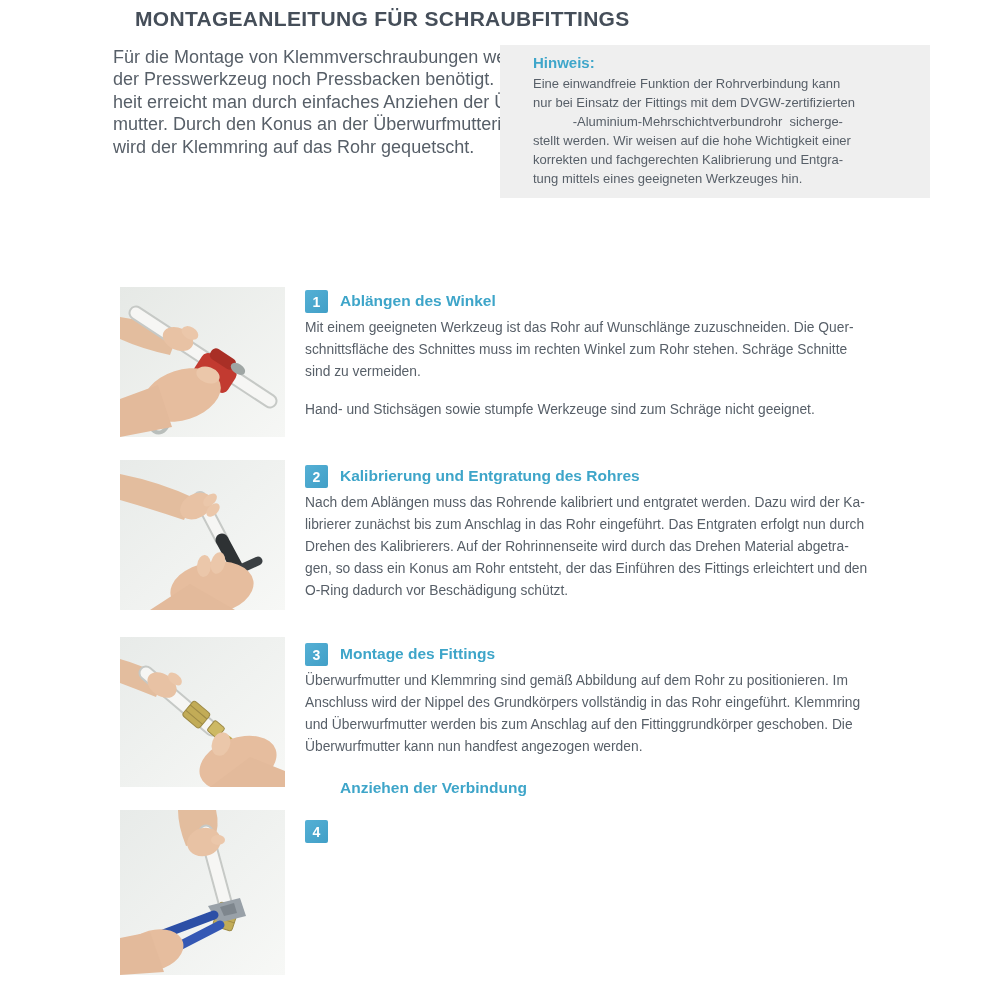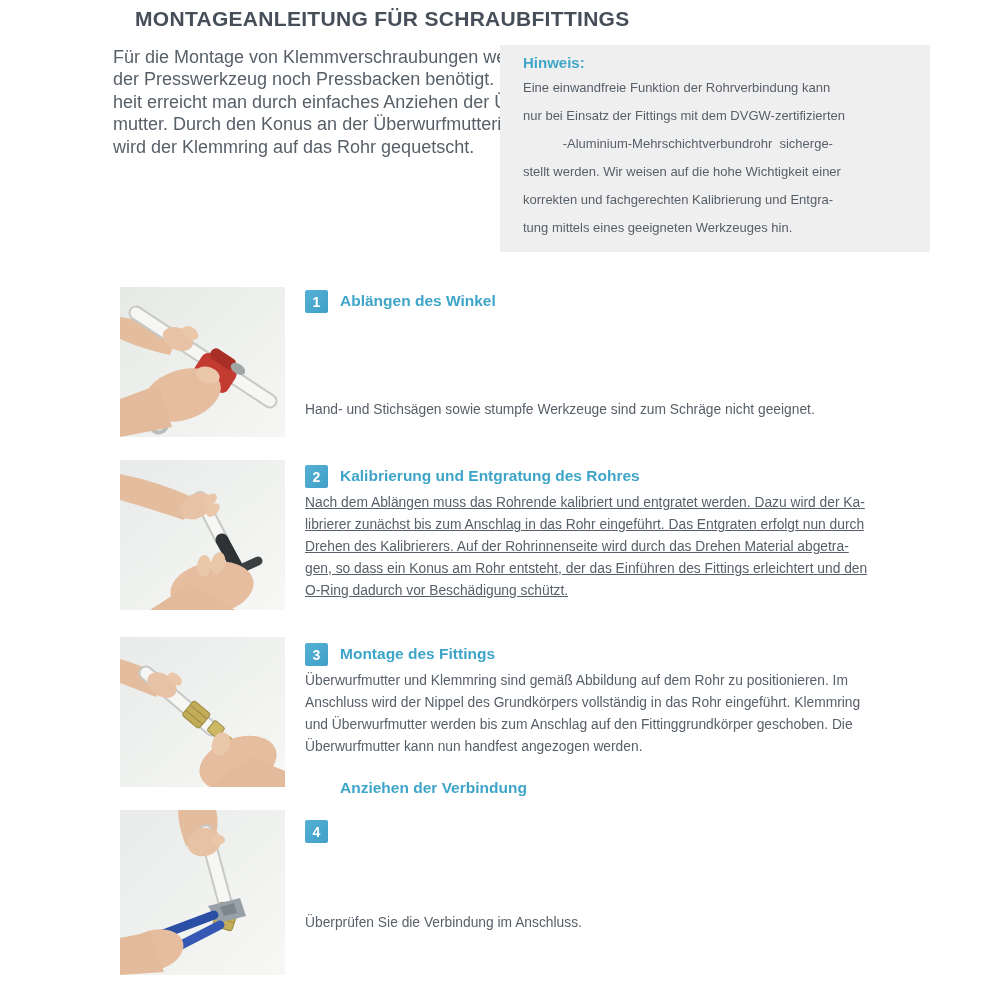--- a/index.html
+++ b/index.html
@@ -10,44 +10,44 @@
   .title {
     position:absolute; left:135px; top:7px; margin:0;
     font-size:21px; font-weight:bold; letter-spacing:0.3px; color:#454E59;
   }
   .intro {
     position:absolute; left:113px; top:46px;
     font-size:18px; line-height:22.4px; color:#575F68; white-space:pre;
   }
   .note {
     position:absolute; left:500px; top:45px; width:430px; box-sizing:border-box;
-    background:#EFEFEF; padding:7px 23px 10px;
+    background:#EFEFEF; padding:7px 33px 10px;
   }
   .note-label { font-size:15px; font-weight:bold; color:#3FA6CA; line-height:22px; }
-  .note-text { font-size:13px; line-height:28px; color:#575F68; white-space:pre; }
+  .note-text { font-size:13px; line-height:19px; color:#575F68; white-space:pre; }
   .photo { position:absolute; left:120px; width:165px; }
   .photo svg { display:block; }
   .p1 { top:287px; } .p2 { top:460px; } .p3 { top:637px; } .p4 { top:810px; }
   .badge {
     position:absolute; left:305px; width:23px; height:23px; border-radius:2px;
     background:linear-gradient(135deg,#55B0D5,#419FC7); color:#ffffff;
     font-size:14px; font-weight:bold; display:flex; align-items:center; justify-content:center;
   }
   .b1 { top:290px; } .b2 { top:465px; } .b3 { top:643px; } .b4 { top:820px; }
   .shead {
     position:absolute; left:340px; margin:0;
     font-size:15.5px; font-weight:bold; color:#3EA5C9;
   }
   .h1 { top:292px; } .h2 { top:467px; } .h3 { top:645px; } .h4 { top:779px; }
   .spara {
     position:absolute; left:305px; margin:0;
     font-size:13.8px; line-height:22px; color:#575F68; white-space:pre;
   }
   .t1a { top:317px; } .t1b { top:399px; }
-  .t2a { top:492px;text-decoration:underline; }
+  .t2a { top:492px; }
   .t3a { top:670px; }
   .t4a { top:847px; } .t4b { top:912px; }
 </style>
 </head>
 <body>
 
 <div class="page">
 
   <h1 class="title">MONTAGEANLEITUNG FÜR SCHRAUBFITTINGS</h1>
 
@@ -87,20 +87,23 @@
         <ellipse cx="112" cy="70" rx="8" ry="5" fill="#9FA6A4"></ellipse>
       </g>
       <path d="M38,128 q-12,10 -4,16 q8,5 14,-6" fill="none" stroke="#B9BEBB" stroke-width="4"></path>
       <ellipse cx="62" cy="108" rx="40" ry="25" fill="#E6BD9E" transform="rotate(-18 62 108)"></ellipse>
       <ellipse cx="88" cy="88" rx="12" ry="8" fill="#EBC7AA" transform="rotate(20 88 88)"></ellipse>
       <path d="M0,112 L38,98 L52,140 L0,150 Z" fill="#E3BA9B"></path>
     </svg>
   </div>
   <div class="badge b1">1</div>
   <h2 class="shead h1">Ablängen des Winkel</h2>
+  <p class="spara t1a">Mit einem geeigneten Werkzeug ist das Rohr auf Wunschlänge zuzuschneiden. Die Quer-
+schnittsfläche des Schnittes muss im rechten Winkel zum Rohr stehen. Schräge Schnitte
+sind zu vermeiden.</p>
   <p class="spara t1b">Hand- und Stichsägen sowie stumpfe Werkzeuge sind zum Schräge nicht geeignet.</p>
 
   <div class="photo p2">
     <svg viewBox="0 0 165 150" width="165" height="150">
       <defs>
         <linearGradient id="bg2" x1="0" y1="0" x2="1" y2="1">
           <stop offset="0" stop-color="#E8EBE9"></stop>
             <stop offset="1" stop-color="#F7F8F6"></stop>
         </linearGradient>
       </defs>
@@ -184,15 +187,14 @@
       <polygon points="88,96 120,88 126,106 98,113" fill="#99A1A8"></polygon>
       <polygon points="100,97 114,93 117,103 104,106" fill="#7E868D"></polygon>
       <line x1="22" y1="132" x2="94" y2="105" stroke="#2C4FA6" stroke-width="9" stroke-linecap="round"></line>
       <line x1="32" y1="150" x2="100" y2="115" stroke="#3558B4" stroke-width="9" stroke-linecap="round"></line>
       <ellipse cx="34" cy="140" rx="30" ry="20" fill="#E6BD9E" transform="rotate(-15 34 140)"></ellipse>
       <path d="M0,128 L30,122 L44,162 L0,165 Z" fill="#E3BA9B"></path>
     </svg>
   </div>
   <div class="badge b4">4</div>
   <h2 class="shead h4">Anziehen der Verbindung</h2>
-  <p class="spara t4b">Überprüfen Sie die Verbindung im Anschluss.</p>
 
 </div>
 
 </body></html>

